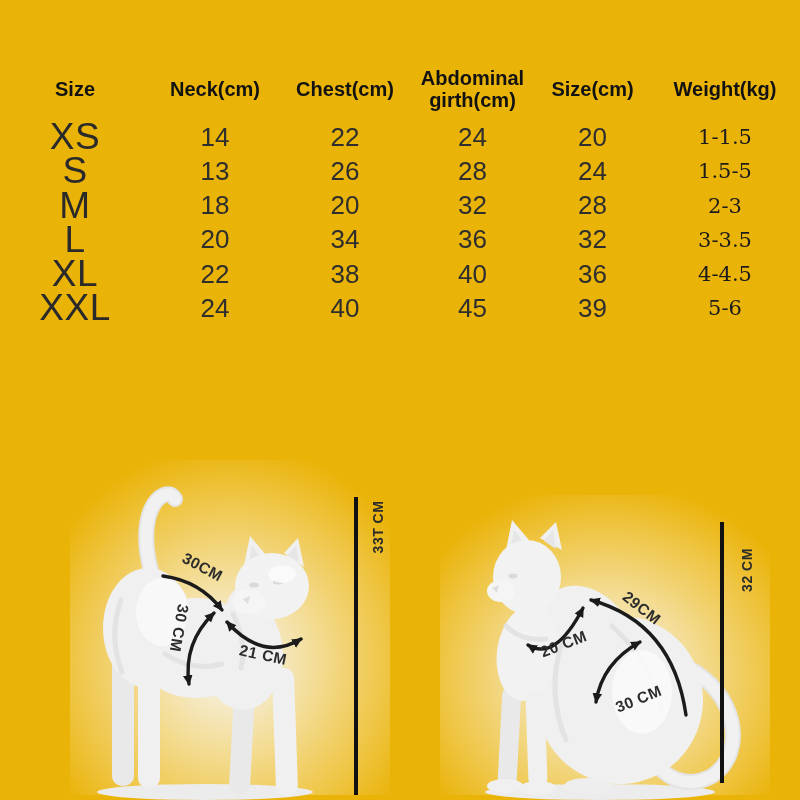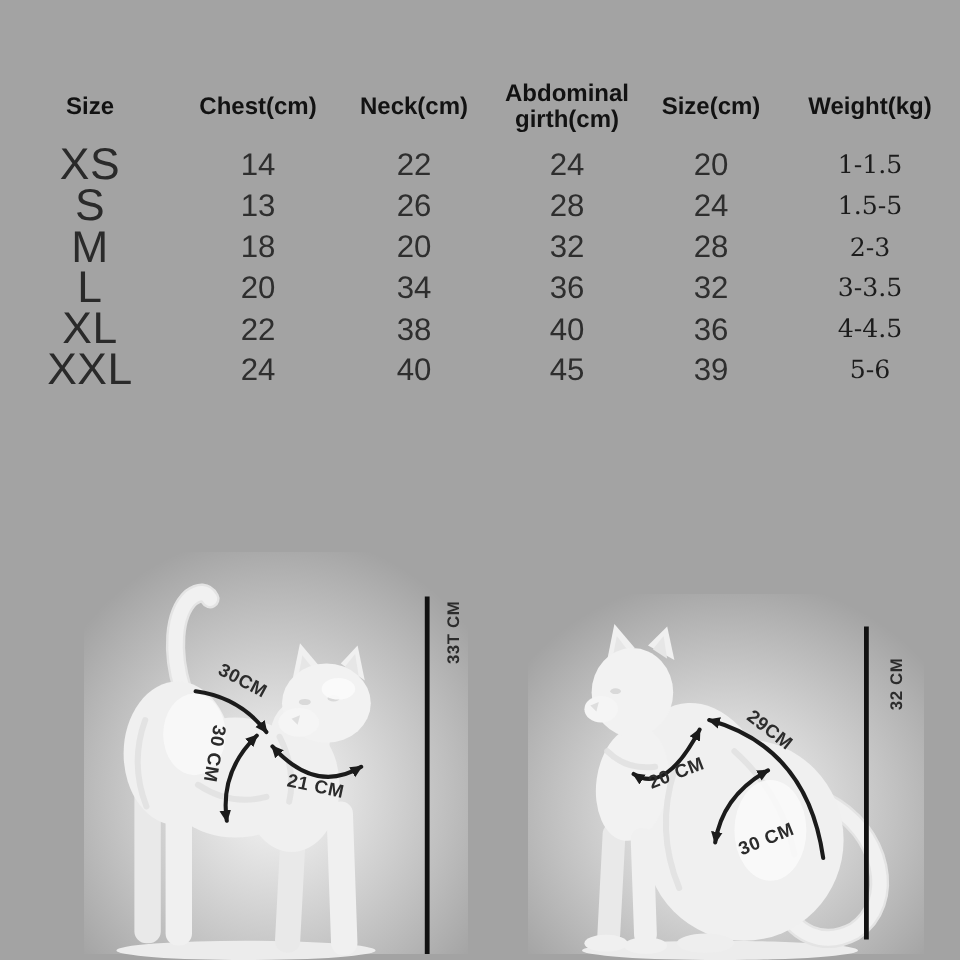--- a/index.html
+++ b/index.html
@@ -1,17 +1,17 @@
 <!DOCTYPE html>
 <html><head>
 <meta charset="utf-8">
 <style>
   html,body{margin:0;padding:0;background:#ffffff;}
   .canvas{
-    position:relative;width:800px;height:800px;background:#a3a3a3;overflow:hidden;
+    position:relative;width:800px;height:800px;background:#eab308;overflow:hidden;
     font-family:"Liberation Sans",sans-serif;
   }
   
   .size-table{position:absolute;left:0;top:64px;width:800px;}
   .trow,.thead{
     display:grid;
     grid-template-columns:150px 130px 130px 125px 115px 150px;
     align-items:center;
   }
   .thead{height:52px;}
@@ -37,22 +37,22 @@
   svg .shade{stroke:#e1e1e1;stroke-width:5;fill:none;stroke-linecap:round;opacity:.9;}
 </style>
 </head>
 <body>
 
 <div class="canvas">
 
   <div class="size-table">
     <div class="thead">
       <div class="cell h">Size</div>
+      <div class="cell h">Neck(cm)</div>
       <div class="cell h">Chest(cm)</div>
-      <div class="cell h">Neck(cm)</div>
       <div class="cell h" style="padding:0 6px;">Abdominal girth(cm)</div>
       <div class="cell h">Size(cm)</div>
       <div class="cell h">Weight(kg)</div>
     </div>
 
     <div class="trow">
       <div class="cell c-size">XS</div>
       <div class="cell c-num">14</div>
       <div class="cell c-num">22</div>
       <div class="cell c-num">24</div>

